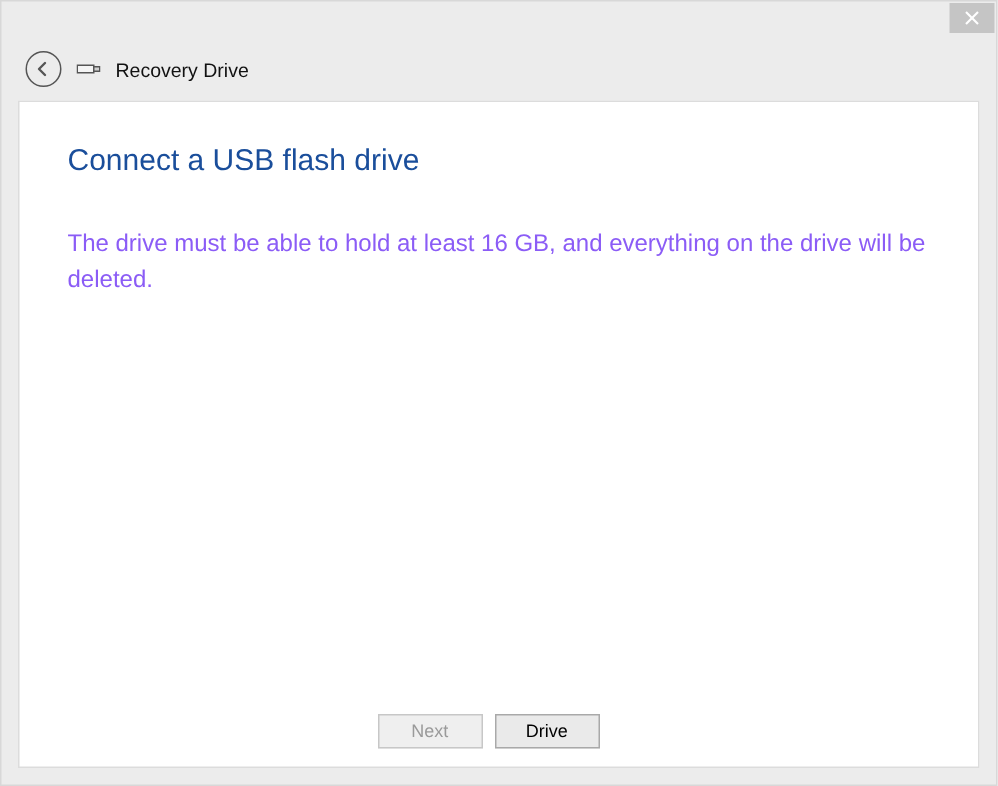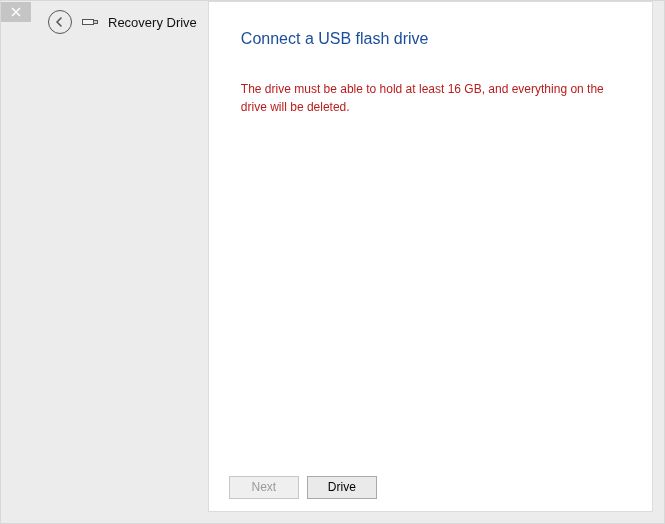--- a/index.html
+++ b/index.html
@@ -9,21 +9,21 @@
       width: 665px;
       height: 524px;
       overflow: hidden;
     }
     .window {
       width: 665px;
       height: 524px;
       background: #ececec;
       border: 1px solid #d8d8d8;
       display: flex;
-      flex-direction: row;
+      flex-direction: column;
       position: relative;
     }
     .titlebar {
       height: 24px;
       display: flex;
       justify-content: flex-end;
       align-items: flex-start;
     }
     .close-btn {
       width: 30px;
@@ -71,38 +71,37 @@
       border: 1px solid #dcdcdc;
       display: flex;
       flex-direction: column;
       position: relative;
     }
     .content-inner {
       padding: 28px 32px 0 32px;
       flex: 1;
     }
     .heading {
-      font-size: 16px;
+      font-size: 20px;
       font-weight: 400;
       color: #1a4e9b;
       margin-bottom: 32px;
     }
     .body-text {
-      font-size: 12px;
-      color: #b91c1c;
+      font-size: 16px;
+      color: #8b5cf6;
       line-height: 1.5;
     }
     .button-row {
       height: 48px;
       display: flex;
-      justify-content: flex-start;
+      justify-content: center;
       align-items: center;
       padding-right: 14px;
       gap: 8px;
-      padding-left: 20px;
     }
     .btn {
       min-width: 70px;
       height: 23px;
       border: 1px solid #a9a9a9;
       background: #eaeaea;
       font-size: 12px;
       font-family: inherit;
       cursor: pointer;
       padding: 0 14px;

